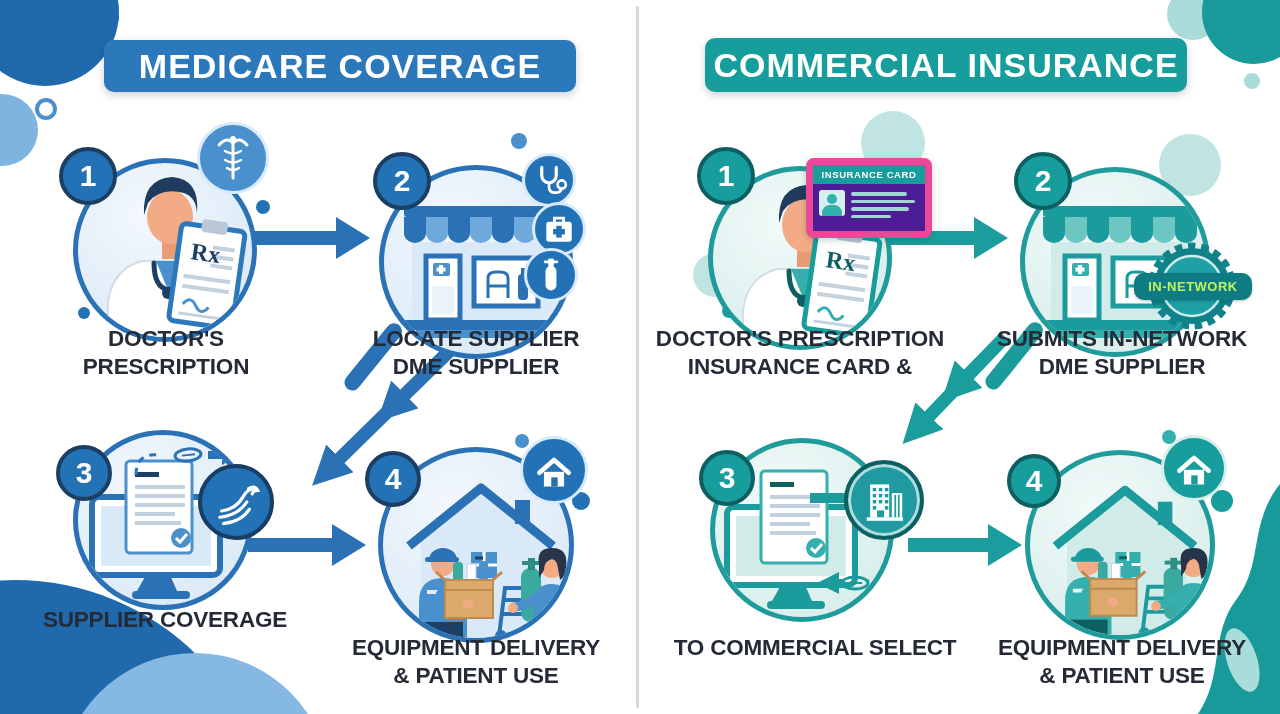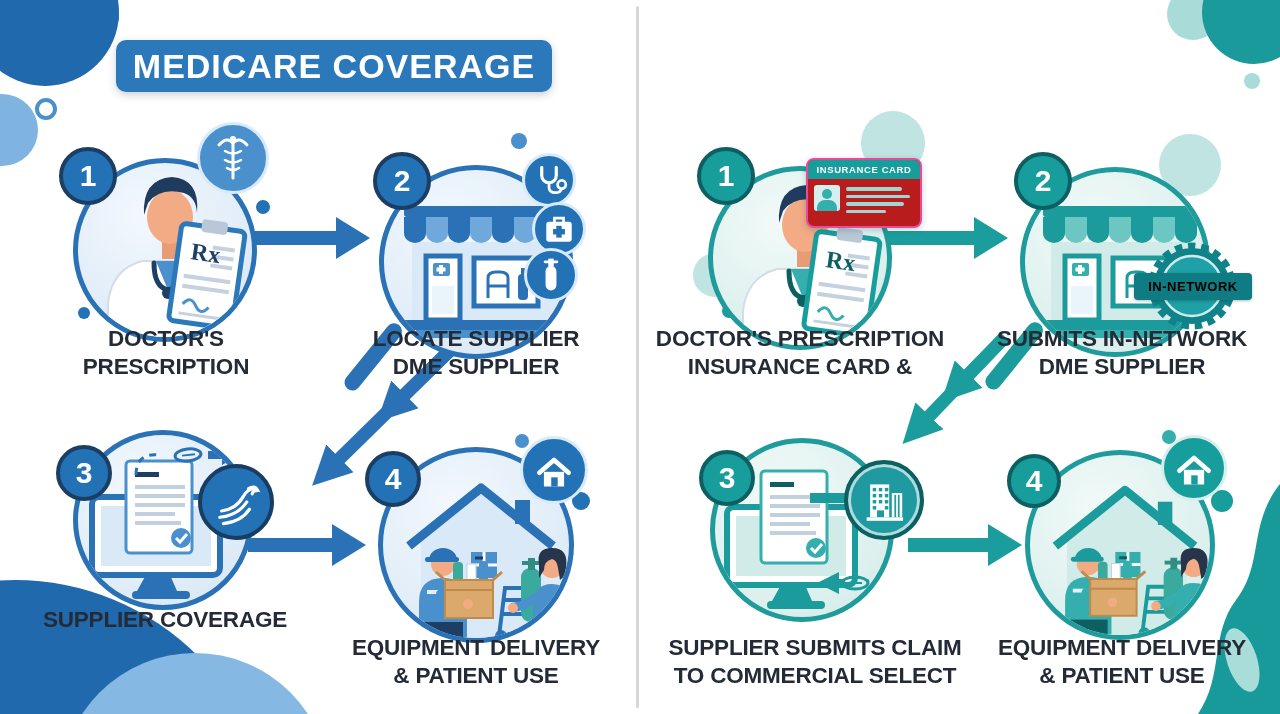--- a/index.html
+++ b/index.html
@@ -34,30 +34,30 @@
   .com .pill{background:#189d9d}
   .med .step-circle{border-color:#2a72b5;background:radial-gradient(circle at 38% 30%,var(--circ1),var(--circ2));z-index:2}
   .com .step-circle{border-color:#1f9b9b;background:radial-gradient(circle at 38% 30%,var(--circ1),var(--circ2));z-index:2}
   .med .badge{background:#2472b6;border:4px solid #1c3e63}
   .com .badge{background:#189d9d;border:4px solid #0d5f62}
   .med .mini{background:#2472b6;border:3px solid #d9eafc}
   .com .mini{background:#189d9d;border:3px solid #d6efec}
   .med .handle{background:#2a72b5}
   .com .handle{background:#1b9b9b}
 
-  .insurance-card{position:absolute;width:112px;height:66px;background:#b91c1c;border-radius:8px;
-                  box-shadow:0 2px 6px rgba(10,70,70,.25);z-index:8;overflow:hidden;border:2px solid #ec4899}
+  .insurance-card{position:absolute;width:112px;height:66px;background:#4c1d95;border-radius:8px;
+                  box-shadow:0 2px 6px rgba(10,70,70,.25);z-index:8;overflow:hidden;border:7px solid #ec4899}
   .insurance-card .hdr{height:19px;background:#189d9d;color:#fff;font-size:9.5px;font-weight:bold;
                   letter-spacing:.6px;display:flex;align-items:center;justify-content:center}
   .insurance-card .body{display:flex;gap:6px;padding:6px}
   .insurance-card .photo{width:26px;height:26px;background:#d6efec;border-radius:3px;position:relative;overflow:hidden}
   .insurance-card .photo .p-head{position:absolute;left:8px;top:4px;width:10px;height:10px;border-radius:50%;background:#35aeae}
   .insurance-card .photo .p-body{position:absolute;left:3px;top:15px;width:20px;height:14px;border-radius:8px 8px 0 0;background:#35aeae}
   .insurance-card .lines div{height:3.5px;background:#9fd6d2;border-radius:2px;margin-bottom:4px}
-  .inet-band{position:absolute;width:118px;height:27px;background:#0f7b82;border-radius:4px;color:#000000;
+  .inet-band{position:absolute;width:118px;height:27px;background:#0f7b82;border-radius:10px;color:#bef264;
              display:flex;align-items:center;justify-content:center;font-size:13px;font-weight:bold;
              letter-spacing:.5px;z-index:9;box-shadow:0 1px 3px rgba(0,40,40,.3)}
   .org-circle{position:absolute;border-radius:50%;box-sizing:border-box;display:flex;align-items:center;
               justify-content:center;z-index:5}
 </style>
 </head>
 <body>
 
 <div class="canvas">
 
@@ -198,21 +198,21 @@
     <div class="dot" style="left:1159px;top:134px;width:62px;height:62px;background:#bfe4e1"></div>
     <svg style="position:absolute;left:1148px;top:484px" width="132" height="230">
       <path d="M132,0 C100,40 116,80 88,116 C62,150 76,192 50,230 L132,230 Z" fill="#189a9a"></path>
       <ellipse cx="94" cy="176" rx="15" ry="33" fill="#a8ddda" transform="rotate(-18 94 176)"></ellipse>
     </svg>
   </div>
 
   <div class="divider"></div>
 
   <div class="layer med">
-    <div class="pill" style="left:116px;top:40px;width:436px;height:52px">MEDICARE COVERAGE</div>
+    <div class="pill" style="left:104px;top:40px;width:472px;height:52px">MEDICARE COVERAGE</div>
 
     <svg class="arrow" style="left:252px;top:216px" width="118" height="44">
       <polygon points="0,15 84,15 84,1 118,22 84,43 84,29 0,29" fill="#2a72b5"></polygon>
     </svg>
     <svg class="arrow" style="left:290px;top:300px" width="210" height="210">
       <defs>
           <marker id="ah-b" viewBox="0 0 10 10" refX="5" refY="5" markerWidth="3" markerHeight="3" orient="auto">
             <path d="M0,0 L10,5 L0,10 Z" fill="#2a72b5"></path>
           </marker>
         </defs>
@@ -325,20 +325,21 @@
       </svg>
     </div>
     <div class="badge" style="left:365px;top:451px;width:56px;height:56px">4</div>
     <div class="caption" style="left:326px;top:634px;width:300px">
       <div>EQUIPMENT DELIVERY</div>
       <div>&amp; PATIENT USE</div>
     </div>
   </div>
 
   <div class="layer com">
+    <div class="pill" style="left:705px;top:38px;width:482px;height:54px">COMMERCIAL INSURANCE</div>
 
     <svg class="arrow" style="left:888px;top:216px" width="120" height="44">
       <polygon points="0,15 86,15 86,1 120,22 86,43 86,29 0,29" fill="#1b9d9d"></polygon>
     </svg>
     <svg class="arrow" style="left:880px;top:325px" width="140" height="145">
       <defs>
           <marker id="ah-t" viewBox="0 0 10 10" refX="5" refY="5" markerWidth="3" markerHeight="3" orient="auto">
             <path d="M0,0 L10,5 L0,10 Z" fill="#1b9d9d"></path>
           </marker>
         </defs>
@@ -430,21 +431,20 @@
           <rect x="22" y="42" width="8" height="8"></rect>
         </g>
         <rect x="39" y="22" width="12" height="28" fill="#fff"></rect>
         <line x1="43" y1="24" x2="43" y2="50" stroke="#1f9aa0" stroke-width="2"></line>
         <line x1="47" y1="24" x2="47" y2="50" stroke="#1f9aa0" stroke-width="2"></line>
         <rect x="10" y="50" width="42" height="4" fill="#fff"></rect>
       </svg>
     </div>
     <div class="badge" style="left:699px;top:450px;width:56px;height:56px">3</div>
     <div class="caption" style="left:655px;top:634px;width:320px">
-      <div>SUPPLIER SUBMITS CLAIM</div>
       <div>TO COMMERCIAL SELECT</div>
     </div>
 
     <div class="dot" style="left:1162px;top:430px;width:14px;height:14px;background:#35aeae"></div>
     <div class="dot" style="left:1211px;top:490px;width:22px;height:22px;background:#189d9d"></div>
     <div class="step-circle" style="left:1025px;top:450px;width:190px;height:190px">
       <svg class="scene" style="left:0;top:10px" width="190" height="172" viewBox="0 0 196 178">
         <use href="#sym-delivery"></use>
       </svg>
     </div>

